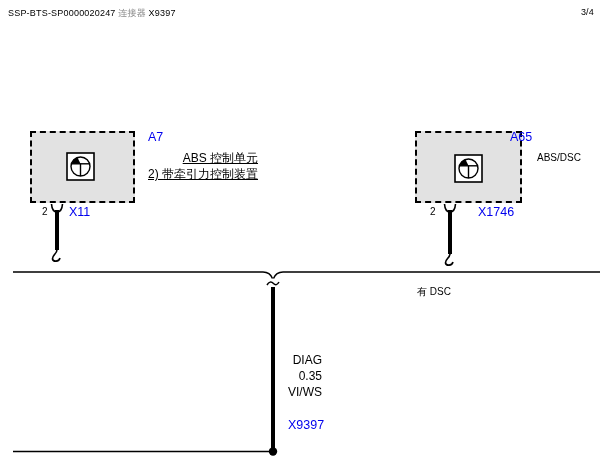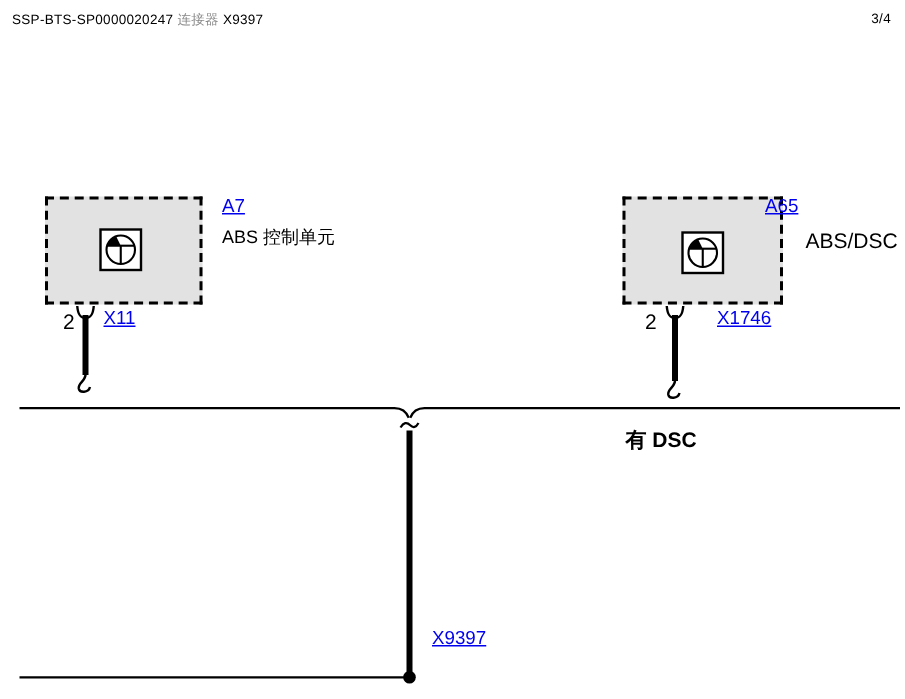--- a/index.html
+++ b/index.html
@@ -16,27 +16,26 @@
   .hdr { font-size: 9px; color: #000; letter-spacing: 0.2px; white-space: nowrap; z-index: 3; }
   .hdr .muted { color: #8a8a8a; }
   .comp-box {
     position: absolute;
     background: #e2e2e2;
     border: 2px dashed #000;
     z-index: 1;
   }
   .link {
     color: #0000EE;
-    text-decoration: underline;
     font-size: 12.5px;
     white-space: nowrap;
     cursor: pointer;
     z-index: 3;
   }
-  .txt { font-size: 14px; color: #000; white-space: nowrap; z-index: 3; }
+  .txt { font-size: 10px; color: #000; white-space: nowrap; z-index: 3; }
   .txt-block { font-size: 12px; color: #000; line-height: 16px; white-space: nowrap; z-index: 3; }
   svg.layer { position: absolute; left: 0; top: 0; z-index: 2; }
 </style>
 </head>
 <body>
 
 <div id="canvas">
 
   <div class="abs hdr" style="left:8px; top:7px;">
     <span>SSP-BTS-SP0000020247</span>
@@ -98,29 +97,35 @@
       <line x1="273" y1="287" x2="273" y2="451" stroke="#000" stroke-width="4"></line>
       <circle cx="273" cy="451.5" r="4.2" fill="#000"></circle>
     </g>
 
     <g>
       <line x1="13" y1="451.5" x2="273" y2="451.5" stroke="#000" stroke-width="1.5"></line>
     </g>
   </svg>
 
   <a class="abs link" style="left:148px; top:130px;">A7</a>
-  <div class="abs txt-block" style="left:148px; top:150px;">
+  <div class="abs txt-block" style="left:148px; top:150px;text-decoration:underline;">
     <div>ABS 控制单元</div>
+    <div>2) 带牵引力控制装置</div>
   </div>
   <div class="abs txt" style="left:42px; top:206px;">2</div>
   <a class="abs link" style="left:69px; top:205px;">X11</a>
 
   <a class="abs link" style="left:510px; top:130px;">A65</a>
   <div class="abs txt" style="left:537px; top:152px;">ABS/DSC</div>
   <div class="abs txt" style="left:430px; top:206px;">2</div>
   <a class="abs link" style="left:478px; top:205px;">X1746</a>
 
-  <div class="abs txt" style="left:417px; top:285px;font-weight:bold;">有 DSC</div>
+  <div class="abs txt" style="left:417px; top:285px;">有 DSC</div>
 
+  <div class="abs txt-block" style="left:288px; top:352px;">
+    <div>DIAG</div>
+    <div>0.35</div>
+    <div>VI/WS</div>
+  </div>
 
   <a class="abs link" style="left:288px; top:418px;">X9397</a>
 
 </div>
 
 </body></html>

